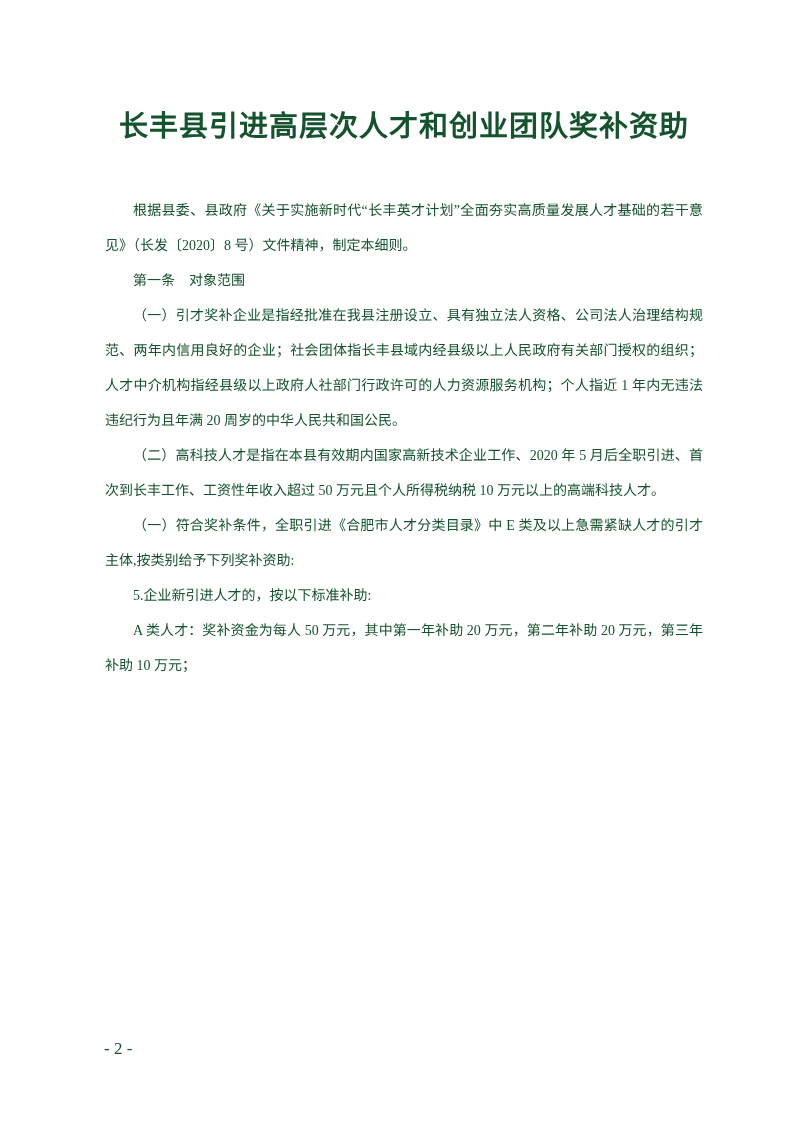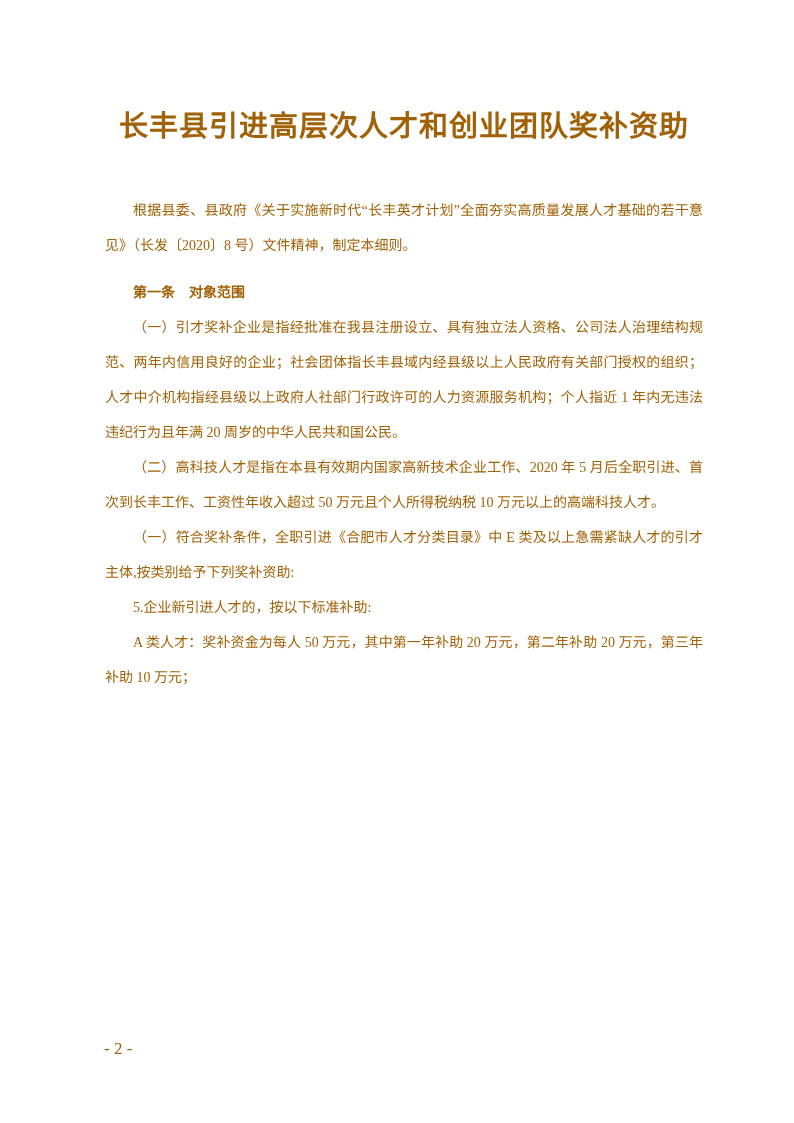--- a/index.html
+++ b/index.html
@@ -6,21 +6,21 @@
     margin: 0;
     padding: 0;
     background: #ffffff;
   }
   .page {
     position: relative;
     width: 794px;
     height: 1123px;
     background: #ffffff;
     overflow: hidden;
-    color: #a16207;
+    color: #14532d;
     font-family: "Liberation Serif", "DejaVu Serif", serif;
   }
   .content {
     position: absolute;
     left: 105px;
     top: 96px;
     width: 598px;
   }
   .doc-title {
     font-size: 29px;
@@ -37,24 +37,23 @@
   p.para {
     margin: 0;
     font-size: 14px;
     line-height: 35px;
     text-align: justify;
     text-justify: inter-ideograph;
     text-indent: 2em;
     word-break: break-all;
   }
   p.para.heading {
-    font-weight: bold;
+    font-weight: normal;
     font-family: "Liberation Sans", "DejaVu Sans", sans-serif;
     text-align: left;
-    margin-top: 12px;
   }
   .page-number {
     position: absolute;
     left: 104px;
     top: 1038px;
     font-size: 17px;
     line-height: 22px;
     font-family: "Liberation Serif", "DejaVu Serif", serif;
   }
 </style>

